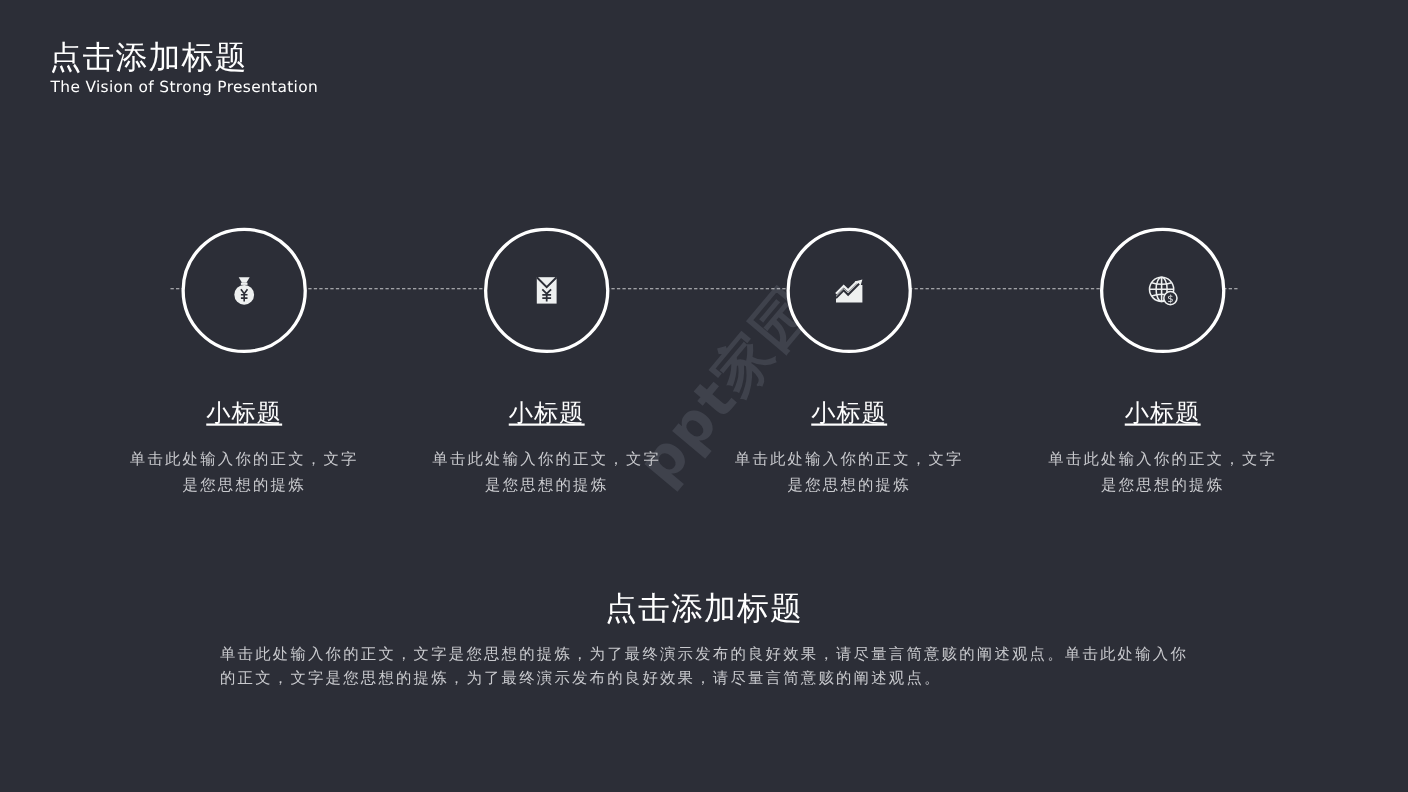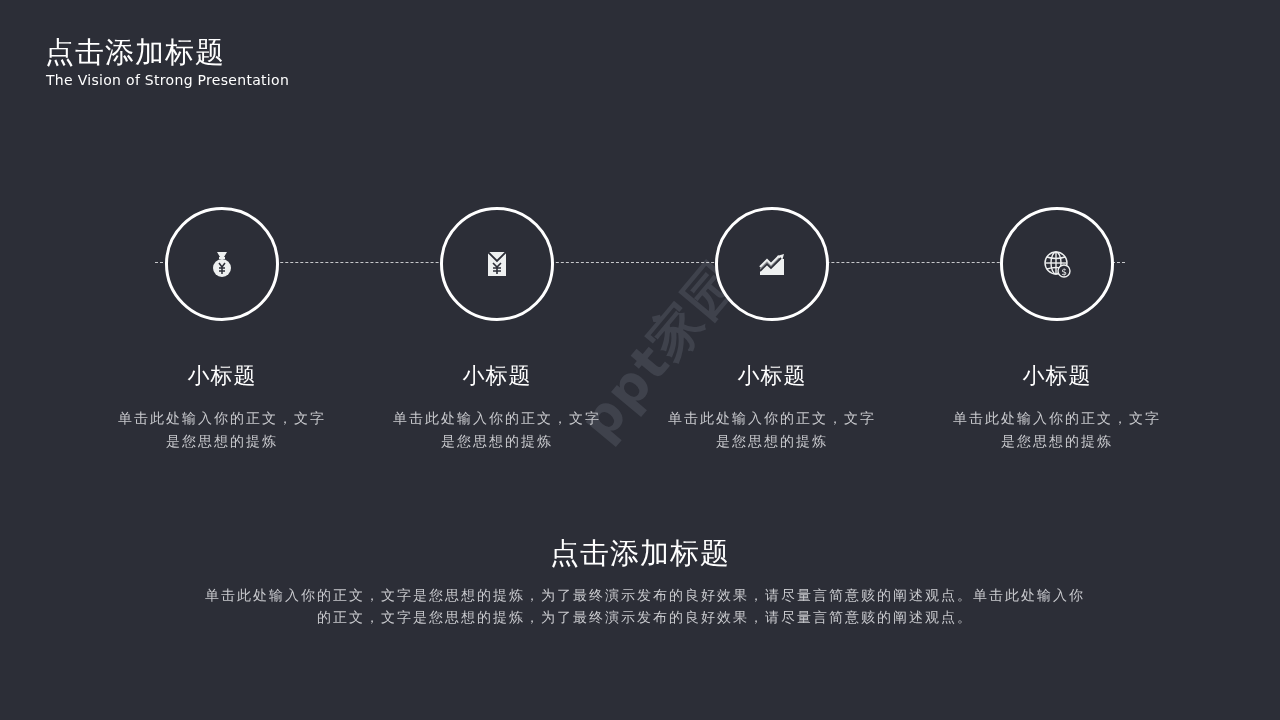--- a/index.html
+++ b/index.html
@@ -24,32 +24,32 @@
     position:absolute; top:207px; width:240px; margin-left:-120px;
     text-align:center;
   }
   .circle {
     width:108px; height:108px; border:3px solid #ffffff; border-radius:50%;
     margin:0 auto; background:#2c2e37; display:flex; align-items:center; justify-content:center;
     box-sizing:content-box;
   }
   .circle svg { width:30px; height:30px; }
   .step-title {
-    margin-top:40px; font-size:22px; color:#ffffff; letter-spacing:1px;
+    margin-top:40px; font-size:22px; color:#ffffff; letter-spacing:1px;text-decoration:underline;
   }
   .step-desc {
     margin:16px auto 4px; width:210px; font-size:14px; line-height:23px;
     color:#c9cace; letter-spacing:2px;
   }
   .bottom-title {
     position:absolute; top:534px; left:0; width:1280px; text-align:center;
     font-size:29px; letter-spacing:1px; color:#ffffff;
   }
   .bottom-desc {
-    position:absolute; top:584px; left:200px; width:890px; text-align:center;
+    position:absolute; top:584px; left:200px; width:890px; 
     font-size:14px; line-height:22px; color:#c9cace; letter-spacing:2px;
   }
   .watermark {
     position:absolute; left:565px; top:300px; font-size:52px; font-weight:bold;
     color:#3f424c; transform:rotate(-50deg); transform-origin:left top;
     letter-spacing:2px; top:410px;
   }
 </style>
 </head>
 <body>

